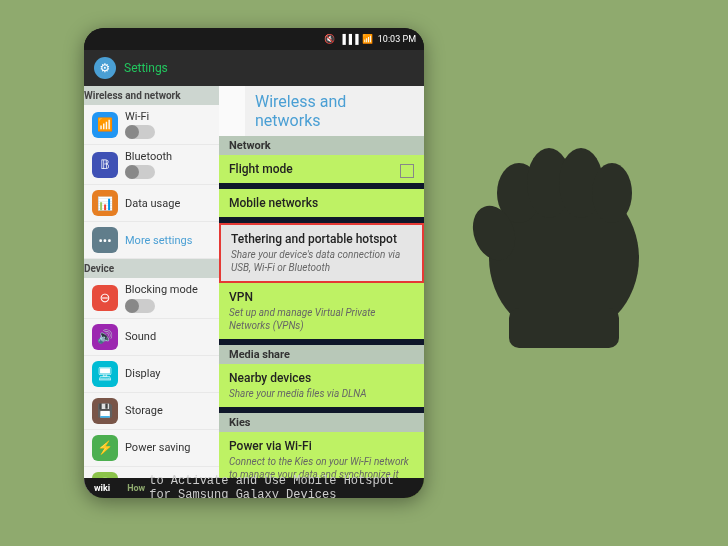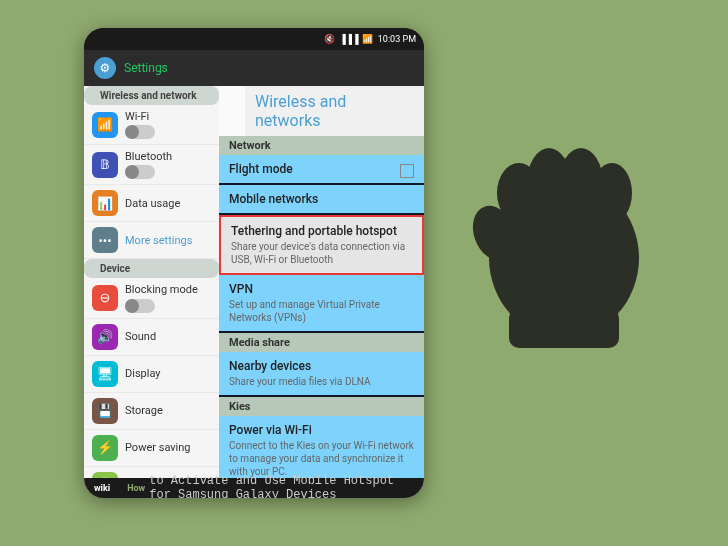--- a/index.html
+++ b/index.html
@@ -93,25 +93,24 @@
     
     .sidebar {
       width: 135px;
       background: #f5f5f5;
       overflow-y: auto;
       flex-shrink: 0;
     }
 
     .sidebar-section-header {
       background: #cdd6d0;
-      padding: 4px 16px;
+      padding: 4px 0;
       font-size: 10px;
       color: #444;
       font-weight: bold;
-      border-radius: 8px;
     }
 
     .sidebar-item {
       display: flex;
       align-items: center;
       padding: 5px 8px;
       gap: 7px;
       border-bottom: 1px solid #e8e8e8;
       min-height: 36px;
     }
@@ -181,33 +180,34 @@
     .rp-section-header {
       background: #b8c8b8;
       padding: 3px 10px;
       font-size: 11px;
       color: #333;
       font-weight: bold;
     }
 
     .rp-item {
       padding: 7px 10px;
-      border-bottom: 2px solid #0f172a;
-      background: #7dd3fc;
+      border-bottom: 6px solid #0f172a;
+      background: #bef264;
     }
     .rp-item-title {
       font-size: 12px;
       color: #222;
       font-weight: 500;
     }
     .rp-item-sub {
       font-size: 10px;
       color: #666;
       margin-top: 2px;
       line-height: 1.3;
+      font-style: italic;
     }
     .rp-item-checkbox {
       width: 14px;
       height: 14px;
       border: 1.5px solid #888;
       display: inline-block;
       float: right;
       margin-top: 2px;
     }
 

